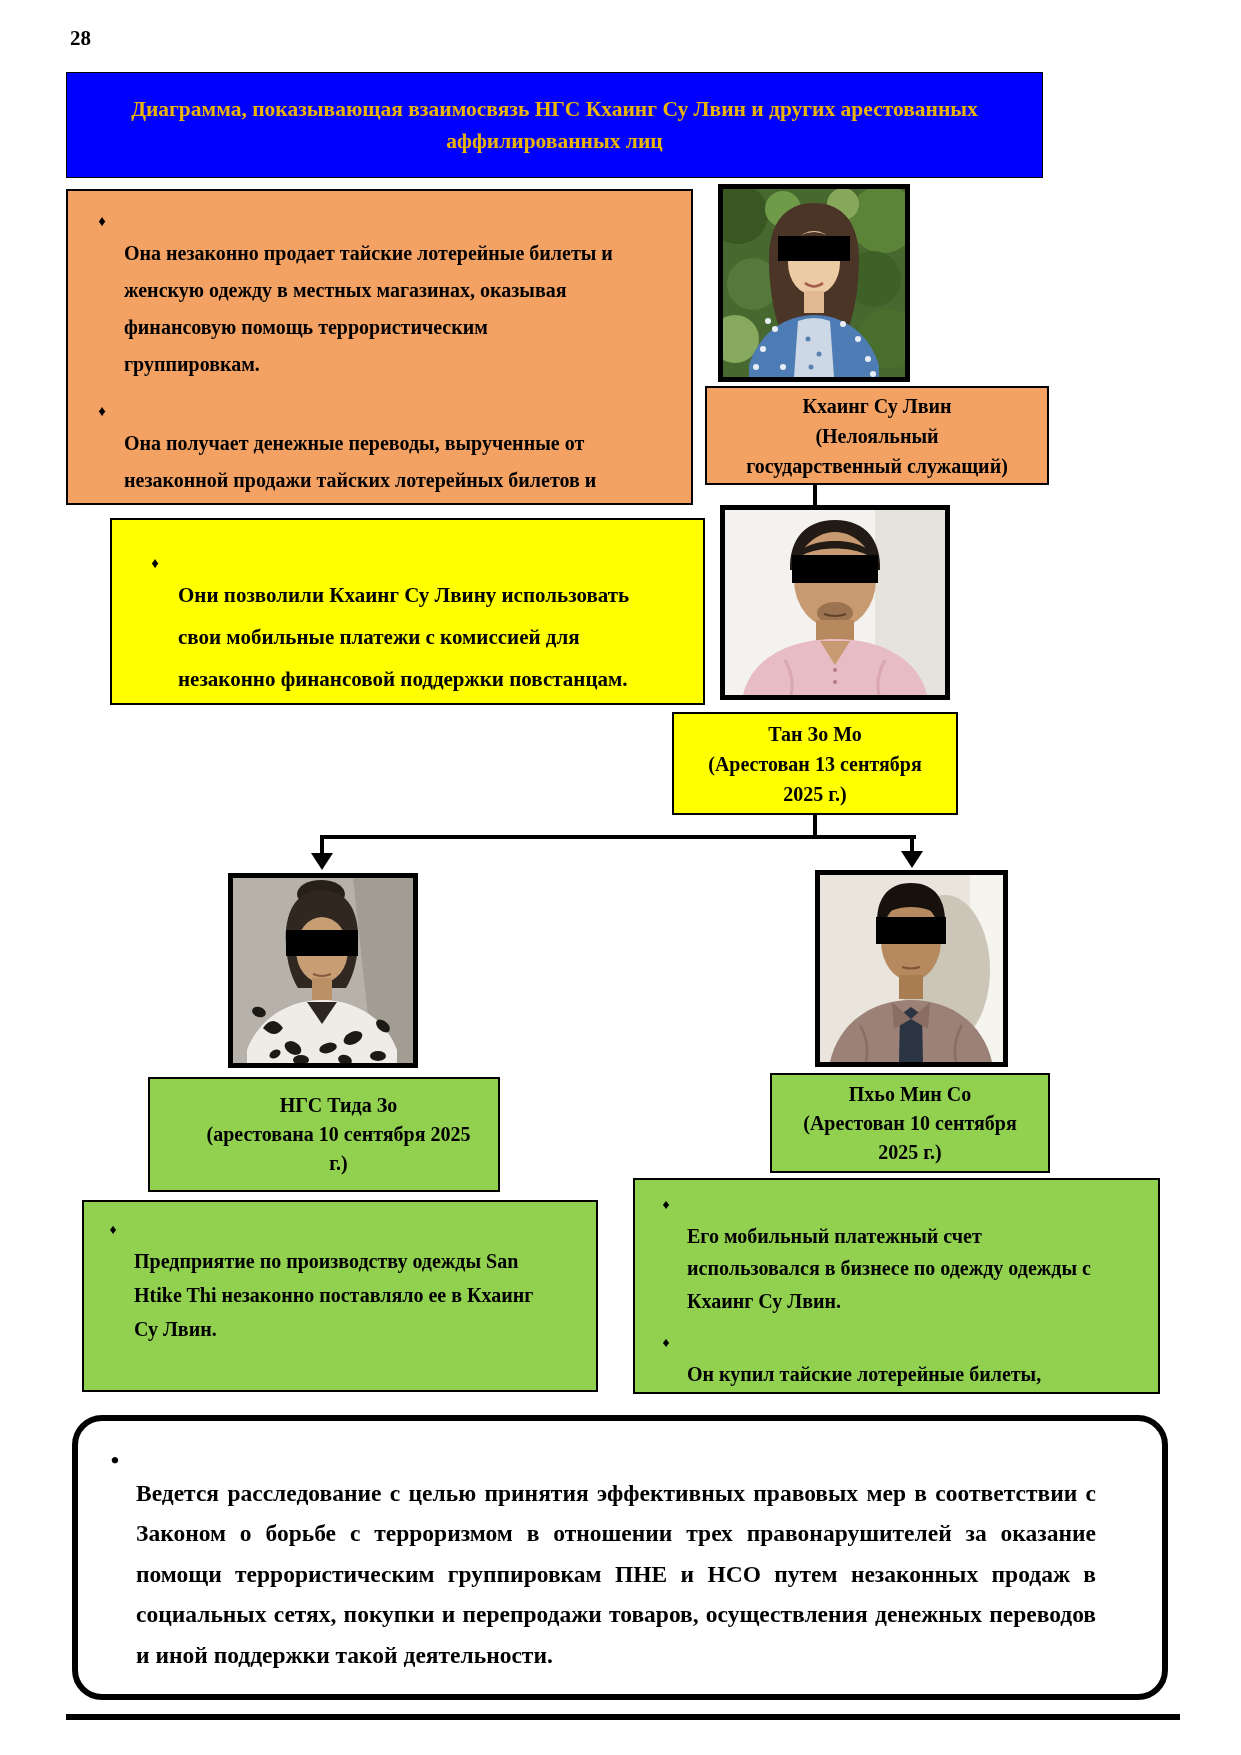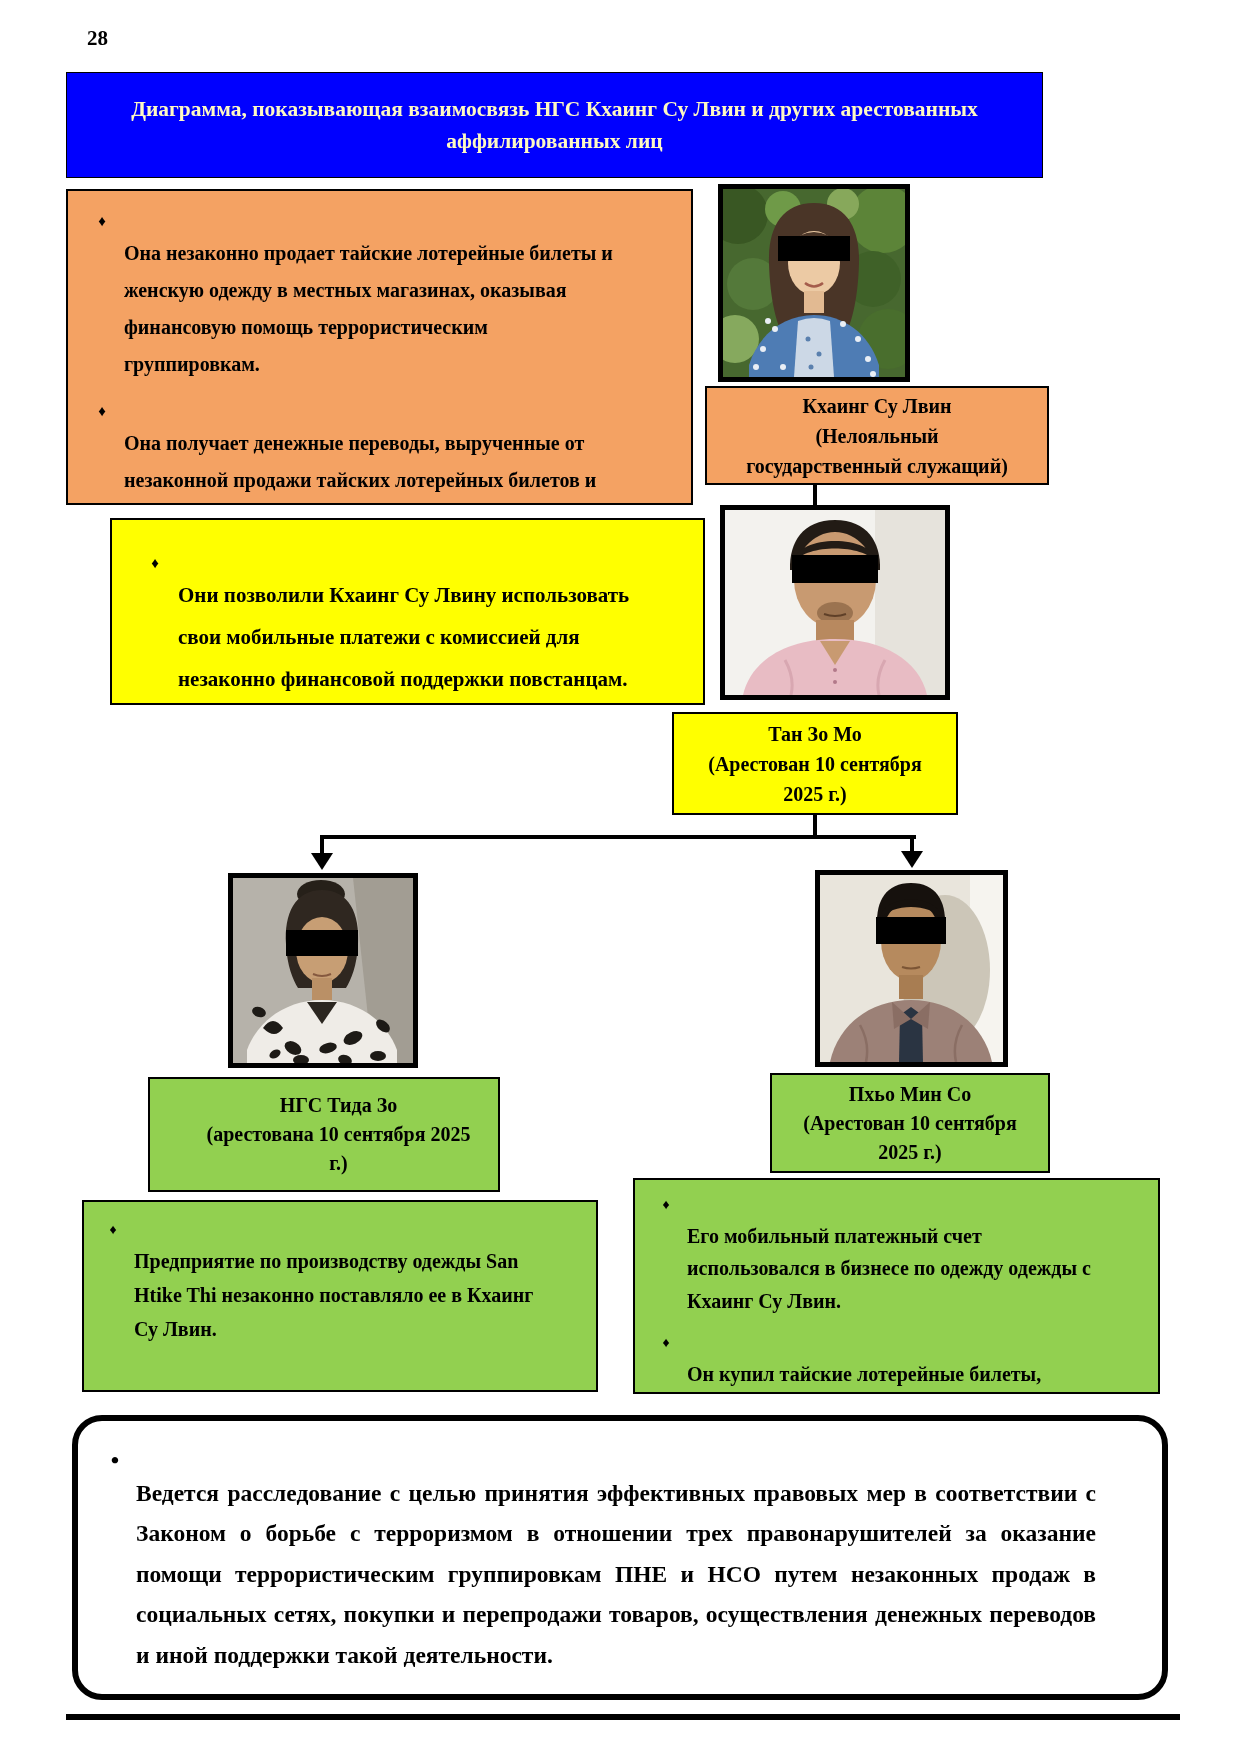--- a/index.html
+++ b/index.html
@@ -2,25 +2,25 @@
 <html><head>
 <meta charset="utf-8">
 <style>
   * { margin:0; padding:0; box-sizing:border-box; }
   html,body { background:#ffffff; }
   .page {
     position:relative; width:1241px; height:1755px; background:#fff;
     font-family:"Liberation Serif", serif; font-weight:700; color:#000; overflow:hidden;
   }
   .abs { position:absolute; }
-  #page-number { left:87px; top:26px; font-size:21px; }
+  #page-number { left:70px; top:26px; font-size:21px; }
 
   #banner {
     left:66px; top:72px; width:977px; height:106px;
-    background:#0000FF; border:1px solid #000; color:#fef9c3;
+    background:#0000FF; border:1px solid #000; color:#eab308;
     display:flex; align-items:center; justify-content:center;
     text-align:center; font-size:21.5px; line-height:1.5; padding:0 60px;
   }
 
   .box { border:2px solid #000; }
   .orange { background:#F4A263; }
   .yellow { background:#FFFF00; }
   .green  { background:#92D050; }
 
   .bullets .row { display:flex; align-items:flex-start; }
@@ -174,21 +174,21 @@
       <path d="M95,131 L110,155 L125,131 Z" fill="#c89a71"></path>
       <path d="M60,150 Q70,168 66,185" stroke="#d8a7b1" stroke-width="3" fill="none"></path>
       <path d="M160,150 Q150,168 154,185" stroke="#d8a7b1" stroke-width="3" fill="none"></path>
       <circle cx="110" cy="160" r="2" fill="#b2798a"></circle>
         <circle cx="110" cy="172" r="2" fill="#b2798a"></circle>
     </svg>
   </div>
 
   <div class="label yellow" id="label-than">
     <span>Тан Зо Мо
-(Арестован 10 сентября
+(Арестован 13 сентября
 2025 г.)</span>
   </div>
 
   <div class="conn" id="conn-2"></div>
   <div class="conn" id="conn-h"></div>
   <div class="conn" id="conn-dl"></div>
   <div class="conn" id="conn-dr"></div>
   <div class="arrowhead" id="arrow-l"></div>
   <div class="arrowhead" id="arrow-r"></div>
 

